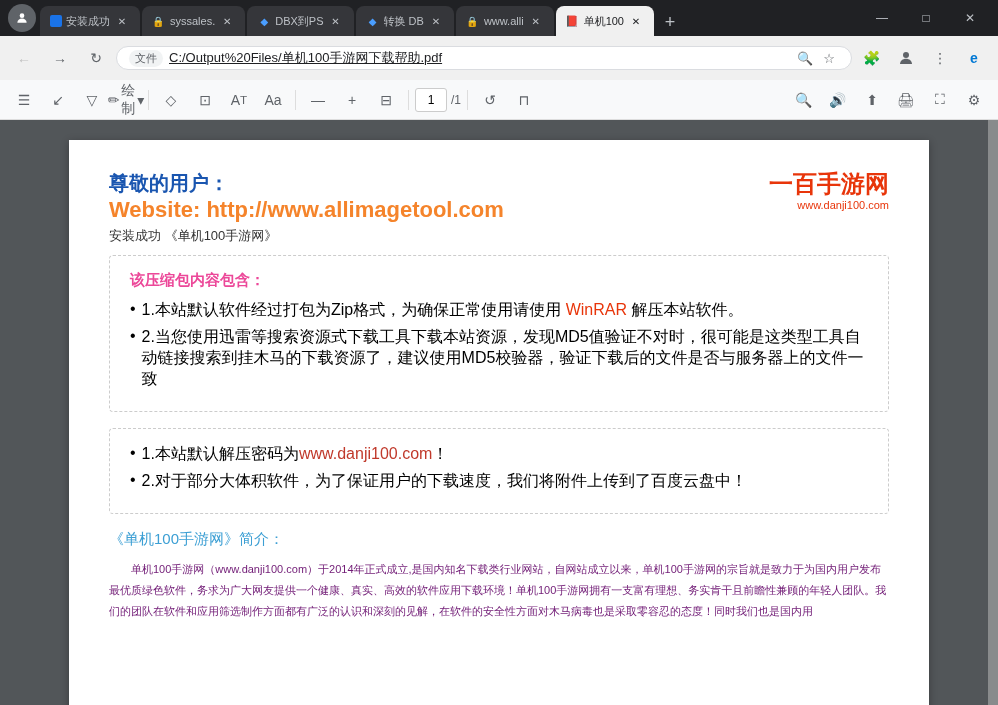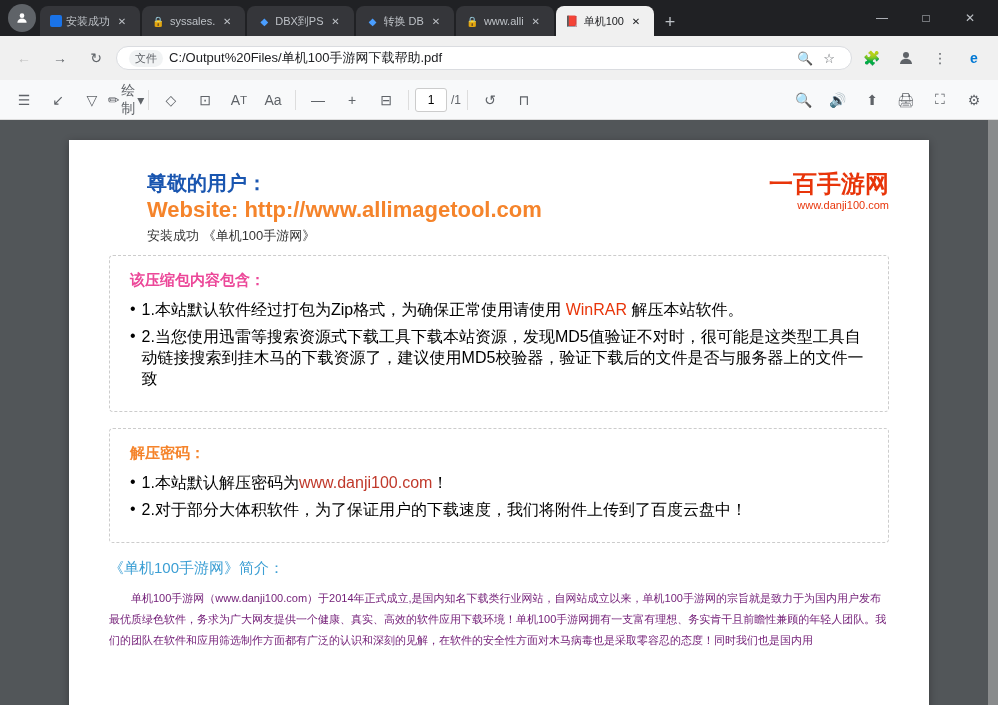--- a/index.html
+++ b/index.html
@@ -137,20 +137,21 @@
       padding: 0 12px;
       gap: 6px;
       font-size: 13px;
       color: #202124;
     }
 
     .address-text {
       flex: 1;
       font-size: 13px;
       color: #202124;
+      text-decoration: underline;
     }
 
     .address-icons {
       display: flex; gap: 4px; align-items: center;
     }
 
     .addr-icon {
       width: 20px; height: 20px;
       display: flex; align-items: center; justify-content: center;
       color: #5f6368;
@@ -219,21 +220,20 @@
       min-height: 600px;
       padding: 30px 40px;
       box-shadow: 0 2px 8px rgba(0,0,0,0.3);
       position: relative;
     }
 
     .pdf-header {
       display: flex;
       align-items: flex-start;
       margin-bottom: 10px;
-      margin-left: 38px;
     }
 
     .pdf-header-left {
       flex: 1;
     }
 
     .pdf-title-line {
       display: flex;
       align-items: center;
       flex-wrap: wrap;
@@ -484,21 +484,20 @@
         <span class="bullet">•</span>
         <span>1.本站默认软件经过打包为Zip格式，为确保正常使用请使用 <span class="link-orange">WinRAR</span> 解压本站软件。</span>
       </div>
       <div class="section-item-row">
         <span class="bullet">•</span>
         <span>2.当您使用迅雷等搜索资源式下载工具下载本站资源，发现MD5值验证不对时，很可能是这类型工具自动链接搜索到挂木马的下载资源了，建议使用MD5校验器，验证下载后的文件是否与服务器上的文件一致</span>
       </div>
     </div>
 
     <div class="section-box">
-      <div class="section-title-orange">解压密码：</div>
       <div class="section-item-row">
         <span class="bullet">•</span>
         <span>1.本站默认解压密码为<span class="link-red">www.danji100.com</span>！</span>
       </div>
       <div class="section-item-row">
         <span class="bullet">•</span>
         <span>2.对于部分大体积软件，为了保证用户的下载速度，我们将附件上传到了百度云盘中！</span>
       </div>
     </div>
 

